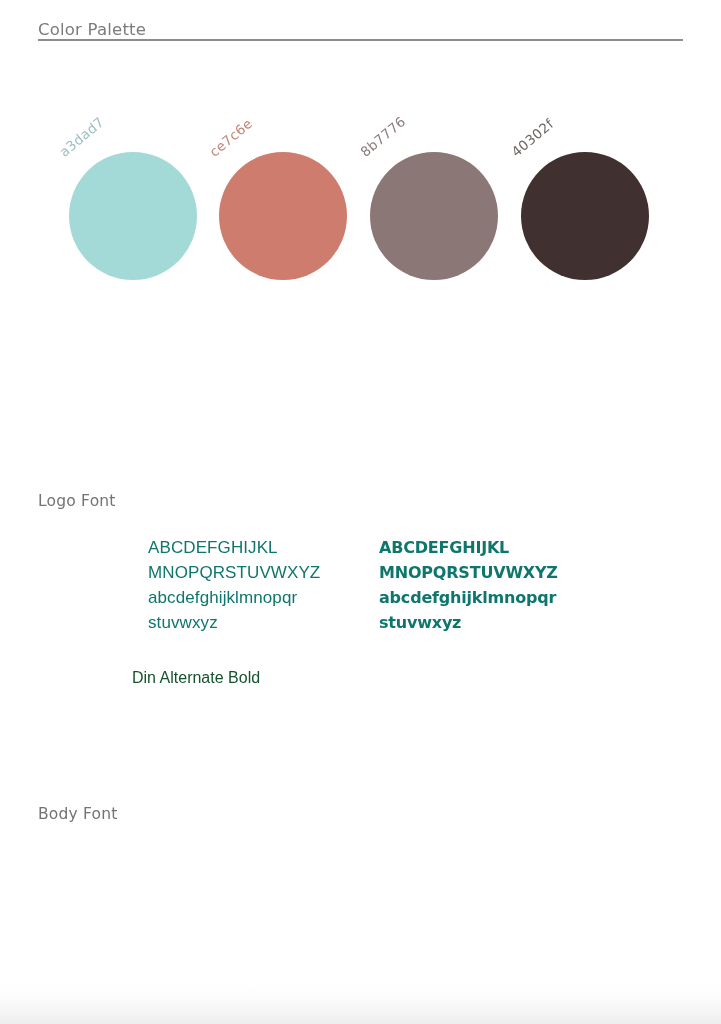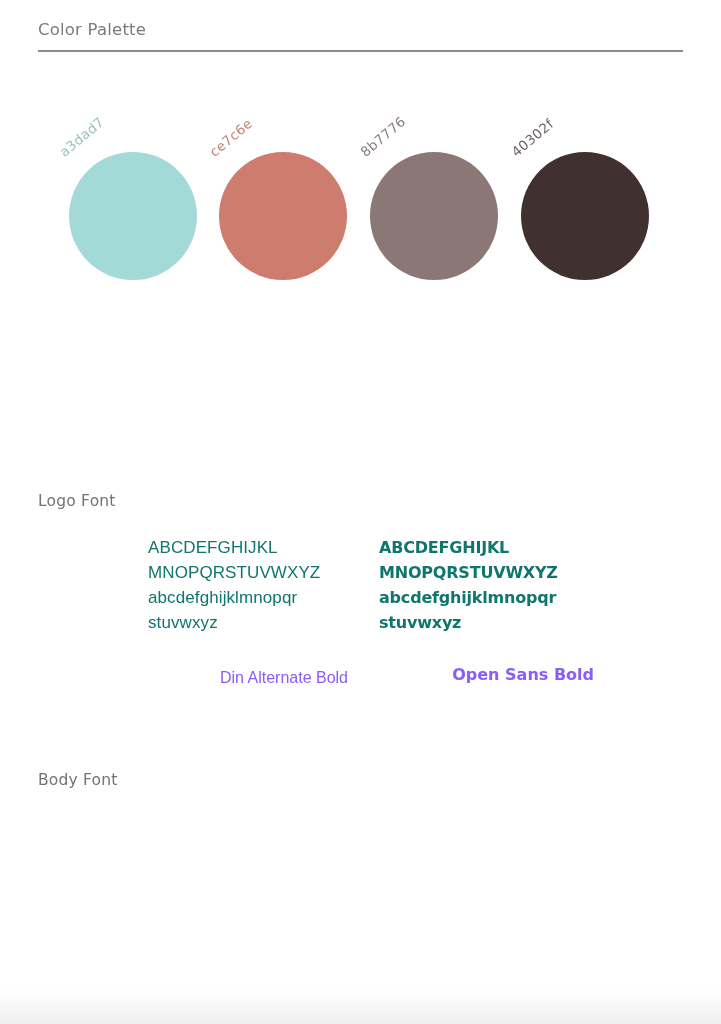--- a/index.html
+++ b/index.html
@@ -30,21 +30,20 @@
     left: 38px;
     width: 645px;
   }
   .section-title {
     font-family: "DejaVu Sans", sans-serif;
     font-size: 16.5px;
     font-weight: 400;
     letter-spacing: 0.2px;
     color: #7b7b7b;
     line-height: 1;
-    padding-bottom: 11px;
     white-space: nowrap;
   }
   .section-rule {
     height: 2px;
     background: #8c8c8c;
     width: 645px;
   }
 
   #palette-section { top: 22px; }
   #fonts-section   { top: 389px; }
@@ -93,21 +92,21 @@
     left: 38px;
     font-family: "DejaVu Sans", sans-serif;
     font-size: 15.5px;
     font-weight: 400;
     color: #737373;
     letter-spacing: 0.2px;
     line-height: 1;
     white-space: nowrap;
   }
   #logo-font-label { top: 494px; }
-  #body-font-label { top: 773px; text-align: right; }
+  #body-font-label { top: 807px; text-align: right; }
 
   .specimen-grid {
     position: absolute;
     left: 0;
     width: 721px;
   }
   #logo-specimens { top: 535px; }
   #body-specimens { top: 810px; }
 
   .specimen {
@@ -116,22 +115,22 @@
   }
   .specimen-lines {
     font-size: 16.5px;
     line-height: 25px;
     color: #0f766e;
     white-space: pre-line;
   }
   .specimen-name {
     margin-top: 34px;
     font-size: 16px;
-    color: #8b5cf6;
-    text-align: right;
+    color: #14532d;
+    text-align: left;
     white-space: nowrap;
   }
 
   
   .spec-din {
     left: 148px;
     width: 200px;
   }
   .spec-din .specimen-lines {
     font-family: "Liberation Sans", sans-serif;
@@ -239,21 +238,20 @@
 abcdefghijklmnopqr
 stuvwxyz</div>
       <div class="specimen-name">Din Alternate Bold</div>
     </div>
 
     <div class="specimen spec-opensans">
       <div class="specimen-lines">ABCDEFGHIJKL
 MNOPQRSTUVWXYZ
 abcdefghijklmnopqr
 stuvwxyz</div>
-      <div class="specimen-name">Open Sans Bold</div>
     </div>
 
   </div>
 
   <div class="font-group-label" id="body-font-label">Body Font</div>
 
   <div class="specimen-grid" id="body-specimens">
 
     <div class="specimen spec-helvetica">
     </div>

